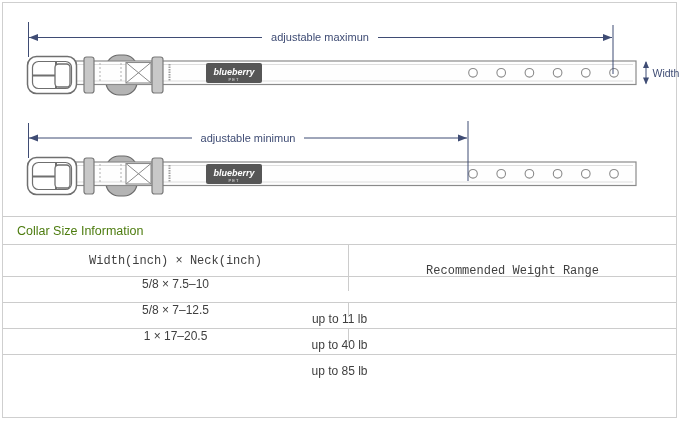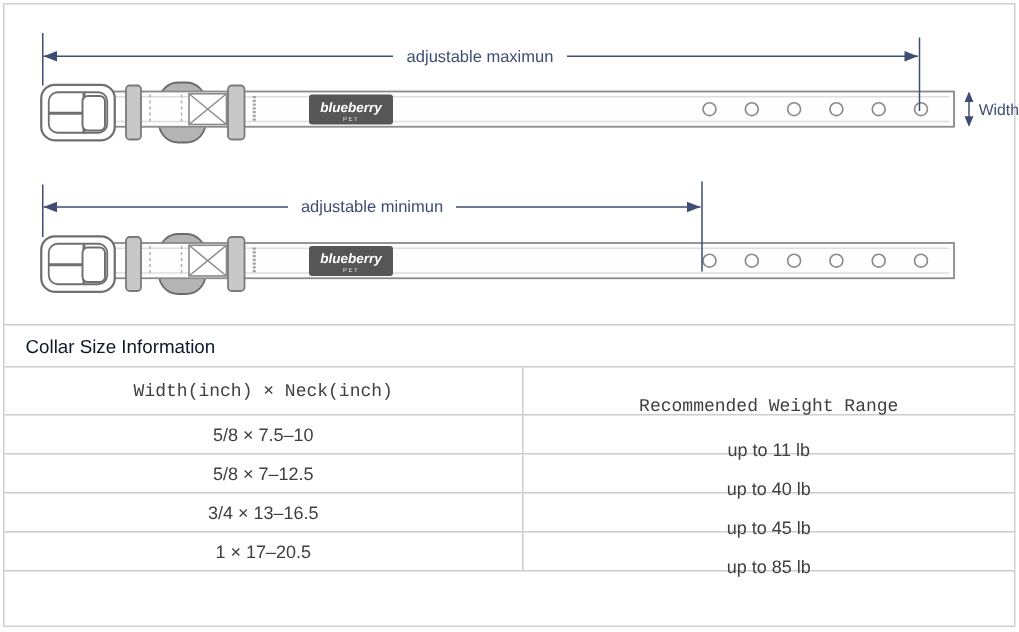--- a/index.html
+++ b/index.html
@@ -10,23 +10,23 @@
   .frame{position:absolute;left:2px;top:2px;right:2px;bottom:3px;border:1px solid #cfcfcf;pointer-events:none;}
   svg{position:absolute;left:0;top:0;}
   svg text{font-family:"Liberation Sans", sans-serif;}
   .dim-label{font-size:11px;fill:#3f4c74;}
   .width-label{font-size:10.5px;fill:#3f4c74;}
   .brand-text{font-size:9px;font-weight:bold;font-style:italic;fill:#ffffff;}
   .brand-sub{font-size:4px;fill:#e8e8e8;letter-spacing:1px;}
 
   .tbl{position:absolute;left:3px;right:3px;top:216px;border-top:1px solid #cccccc;}
   .t-row{display:flex;border-bottom:1px solid #cccccc;align-items:center;box-sizing:border-box;}
-  .t-title{height:28px;padding-left:14px;font-size:12.5px;color:#0f172a;}
+  .t-title{height:28px;padding-left:14px;font-size:12.5px;color:#4d7c0f;}
   .t-header{height:32px;font-family:Liberation Mono, monospace;}
-  .t-data{height:26px;}
+  .t-data{height:26px;flex-direction:column;}
   .cell-l{width:345px;text-align:center;border-right:1px solid #cccccc;align-self:stretch;
           display:flex;align-items:center;justify-content:center;font-size:12px;}
   .cell-r{flex:1;text-align:center;font-size:12px;margin-top:21px;}
   .t-tips{height:36px;padding-left:13px;font-size:11.5px;border-bottom:none;color:#3f3f3f;}
 </style>
 </head>
 <body>
 
 <div id="screen">
   <div class="frame"></div>
@@ -150,21 +150,17 @@
     </div>
     <div class="t-row t-data">
       <div class="cell-l">5/8 × 7.5–10</div>
       <div class="cell-r">up to 11 lb</div>
     </div>
     <div class="t-row t-data">
       <div class="cell-l">5/8 × 7–12.5</div>
       <div class="cell-r">up to 40 lb</div>
     </div>
     <div class="t-row t-data">
-      <div class="cell-l">3/4 × 13–16.5</div>
-      <div class="cell-r">up to 45 lb</div>
-    </div>
-    <div class="t-row t-data">
       <div class="cell-l">1 × 17–20.5</div>
       <div class="cell-r">up to 85 lb</div>
     </div>
   </div>
 </div>
 
 </body></html>

